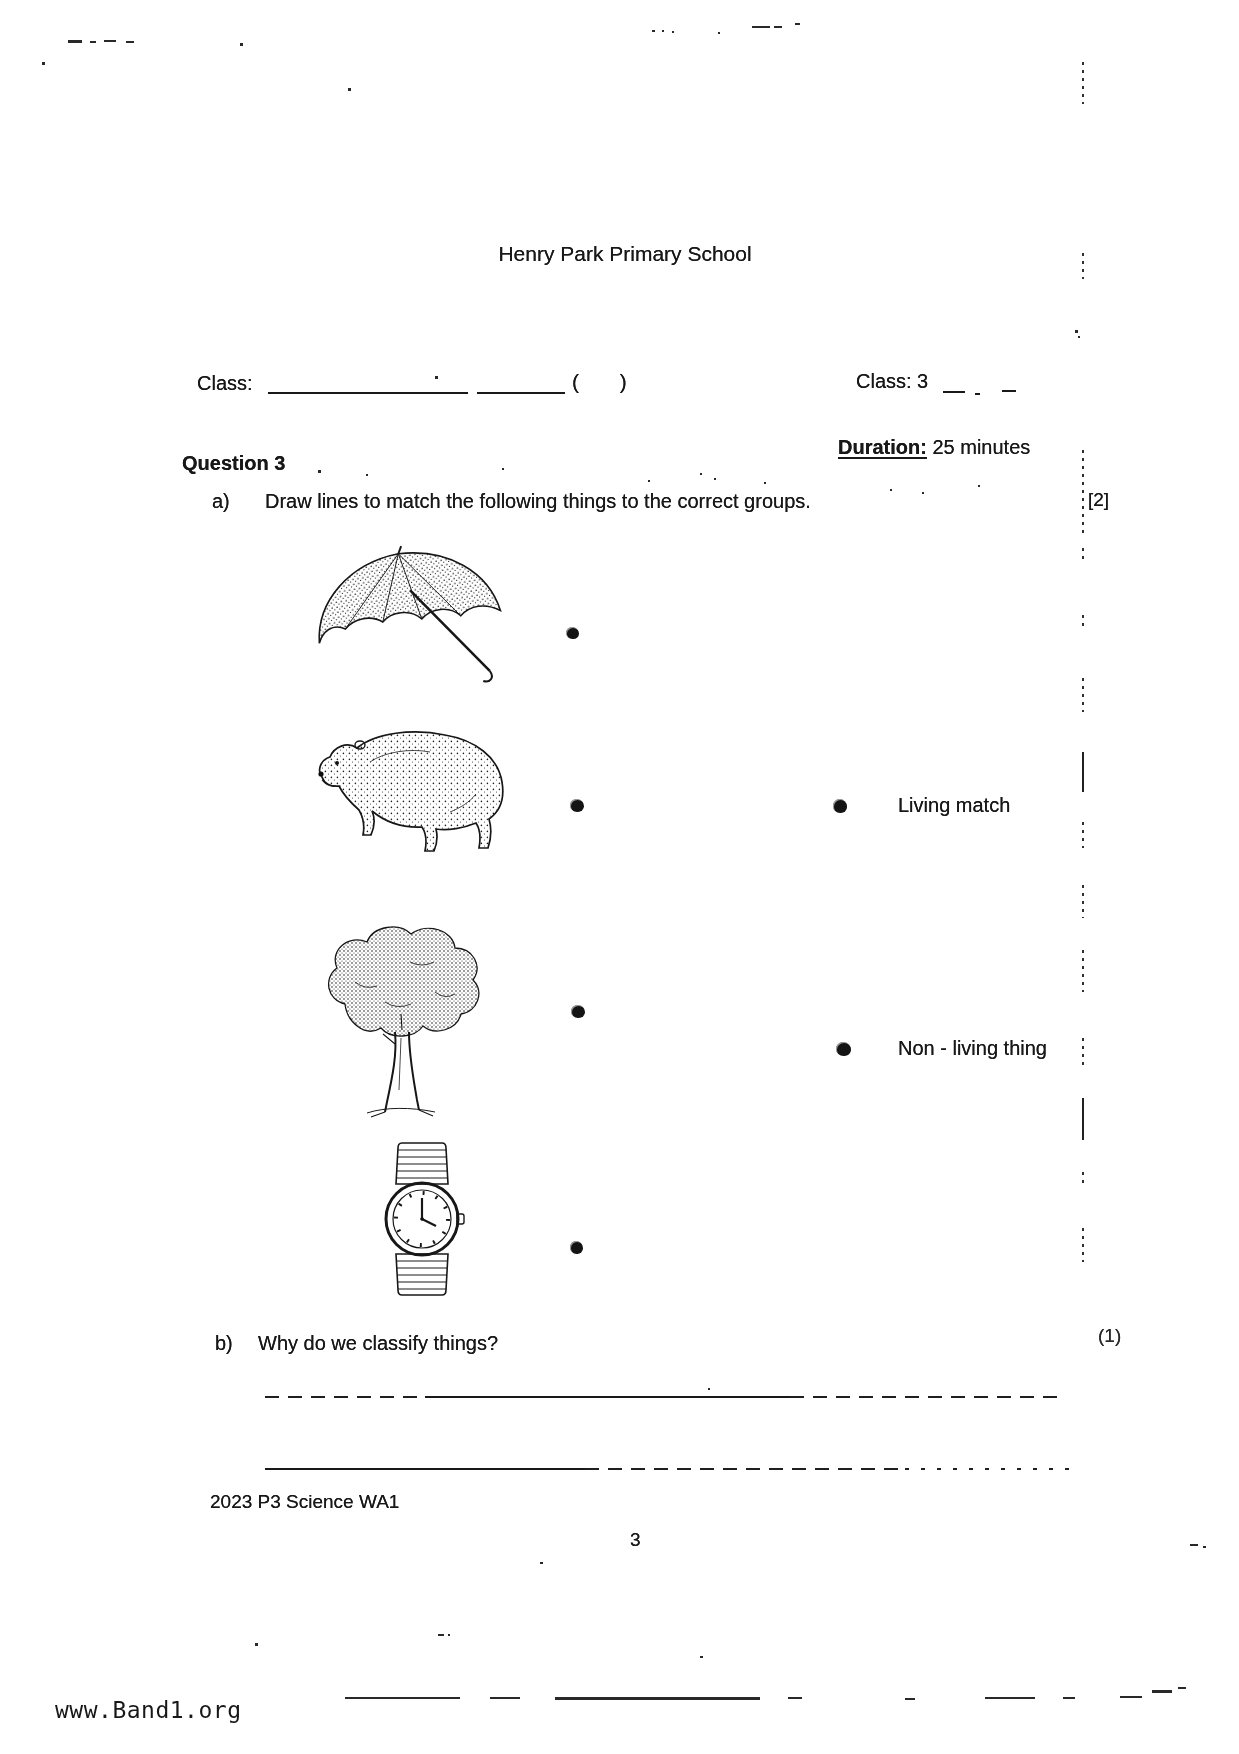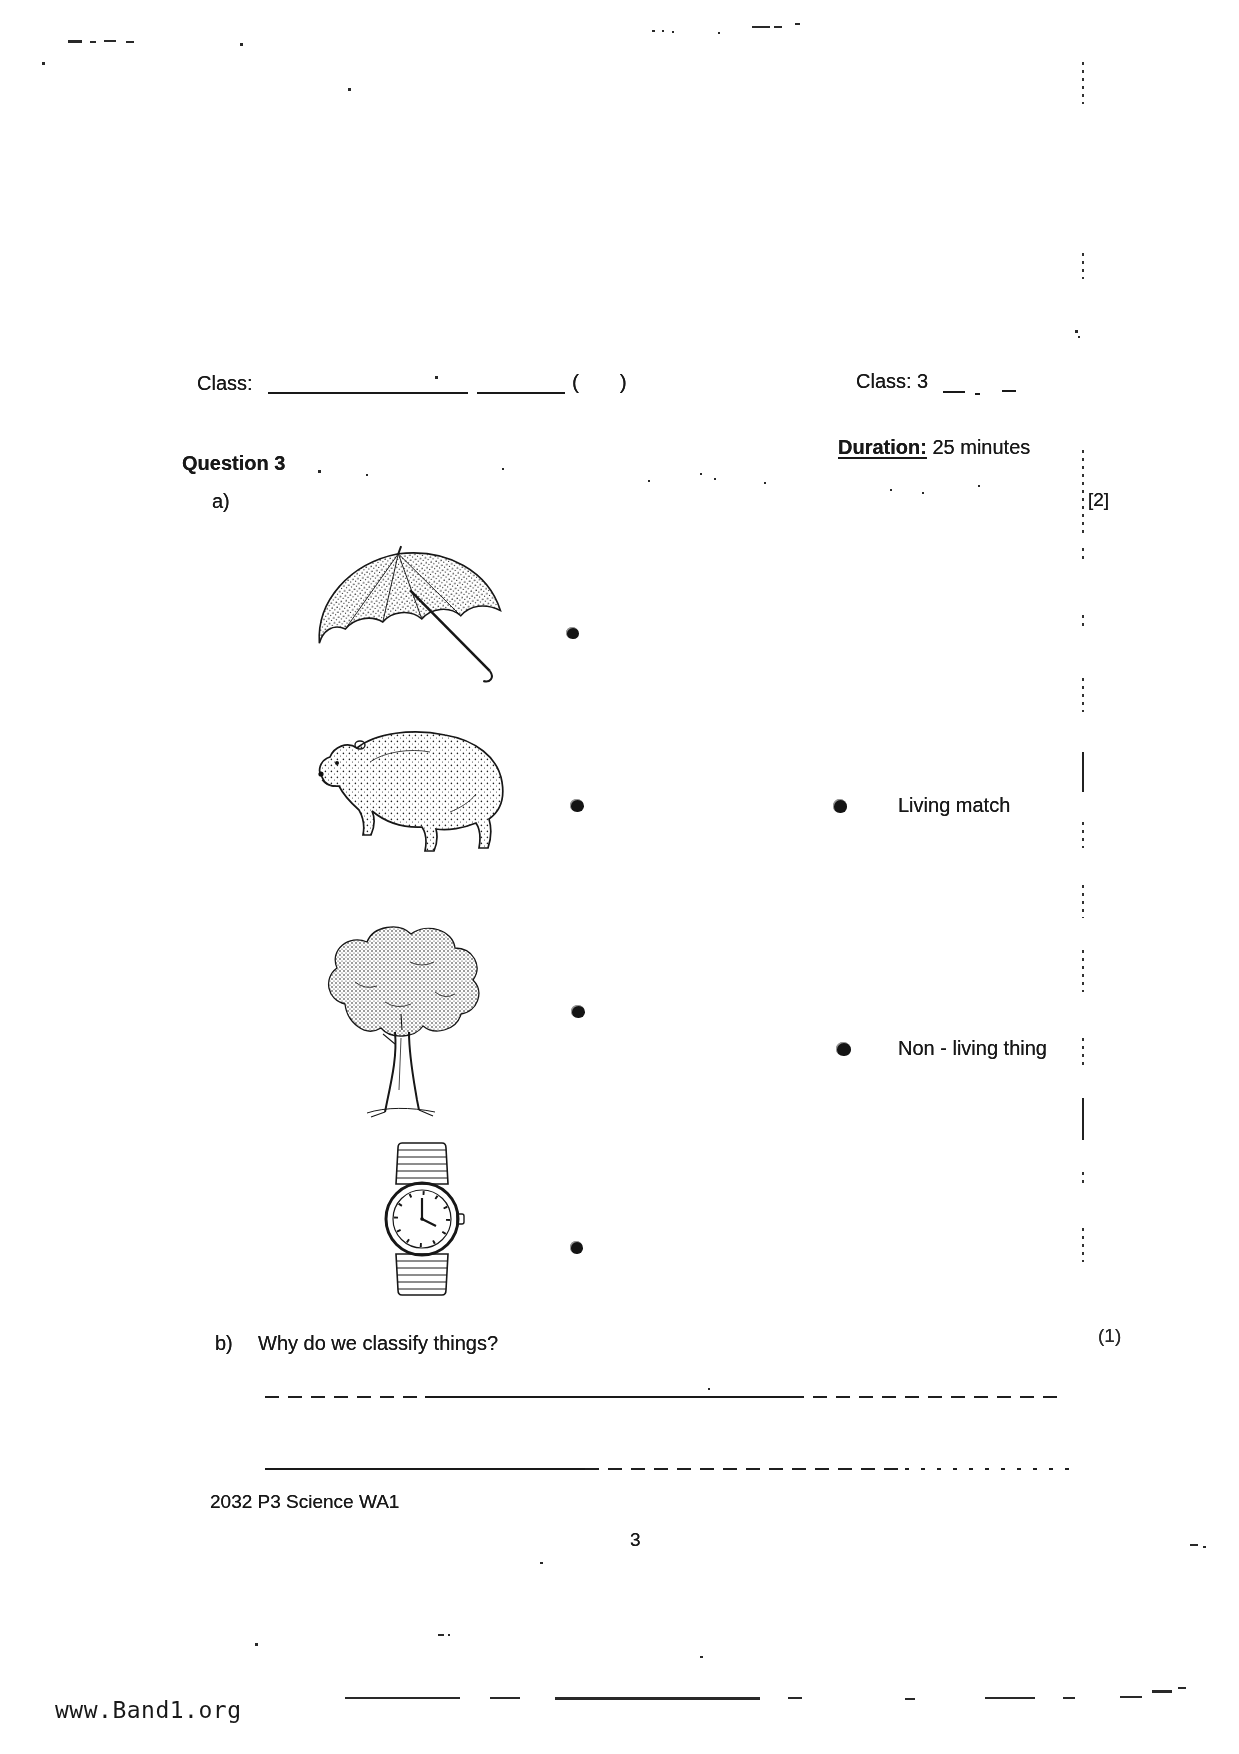--- a/index.html
+++ b/index.html
@@ -24,36 +24,38 @@
   .marks{font-size:19px;}
   .mono{font-family:"DejaVu Sans Mono",monospace;font-size:23px;letter-spacing:.5px;text-align:center;}
   svg{display:block;}
 </style>
 </head>
 <body>
 
 <div class="page">
 
   <div class="abs hdr center">
+    <div class="txt" style="font-size:21px">Henry Park Primary School</div>
   </div>
 
   <span class="abs txt" style="left:197px;top:371px">Class:</span>
   <div class="hsolid" style="left:268px;top:392px;width:200px"></div>
   <div class="hsolid" style="left:477px;top:392px;width:88px"></div>
   <span class="abs txt" style="left:572px;top:369px;font-size:21px">(       )</span>
   <span class="abs txt" style="left:856px;top:369px">Class: 3</span>
   <div class="hsolid" style="left:943px;top:391px;width:22px"></div>
   <div class="hsolid" style="left:975px;top:393px;width:5px"></div>
   <div class="hsolid" style="left:1002px;top:390px;width:14px"></div>
 
   <span class="abs txt" style="left:838px;top:435px"><span class="bold ulabel">Duration:</span><span> 25 minutes</span></span>
 
   <span class="abs txt bold" style="left:182px;top:451px">Question 3</span>
 
   <span class="abs txt" style="left:212px;top:489px">a)</span>
+  <span class="abs txt" style="left:265px;top:489px">Draw lines to match the following things to the correct groups.</span>
   <span class="abs txt marks" style="left:1088px;top:488px">[2]</span>
 
   <svg class="abs" style="left:308px;top:545px" width="200" height="152" viewBox="0 0 200 152">
     <defs>
       <pattern id="pu" width="5" height="5" patternUnits="userSpaceOnUse">
         <circle cx="1.2" cy="1.2" r="0.8" fill="#1a1a1a"></circle>
           <circle cx="3.6" cy="3.4" r="0.6" fill="#1a1a1a"></circle>
       </pattern>
     </defs>
     <g transform="rotate(-9 100 70)" stroke="#1a1a1a" fill="none">
@@ -133,21 +135,21 @@
   <span class="abs txt marks" style="left:1098px;top:1324px;opacity:.92">(1)</span>
 
   <div class="hdash" style="left:265px;top:1396px;width:160px"></div>
   <div class="hsolid" style="left:425px;top:1396px;width:365px"></div>
   <div class="hdash" style="left:790px;top:1396px;width:275px"></div>
 
   <div class="hsolid" style="left:265px;top:1468px;width:320px"></div>
   <div class="hdash" style="left:585px;top:1468px;width:315px"></div>
   <div class="hdot" style="left:905px;top:1468px;width:175px"></div>
 
-  <span class="abs txt" style="left:210px;top:1490px;font-size:19px">2032 P3 Science WA1</span>
+  <span class="abs txt" style="left:210px;top:1490px;font-size:19px">2023 P3 Science WA1</span>
   <span class="abs txt" style="left:630px;top:1528px;font-size:19px">3</span>
   <span class="abs mono" style="left:55px;top:1697px">www.Band1.org</span>
 
   <div id="noise">
       <div class="speck" style="left: 68px; top: 40px; width: 14px; height: 3px;"></div>
       <div class="speck" style="left: 90px; top: 41px; width: 6px; height: 2px;"></div>
       <div class="speck" style="left: 104px; top: 40px; width: 12px; height: 2px;"></div>
       <div class="speck" style="left: 126px; top: 41px; width: 8px; height: 2px;"></div>
       <div class="speck" style="left: 240px; top: 43px; width: 3px; height: 3px;"></div>
       <div class="speck" style="left: 42px; top: 62px; width: 3px; height: 3px;"></div>

